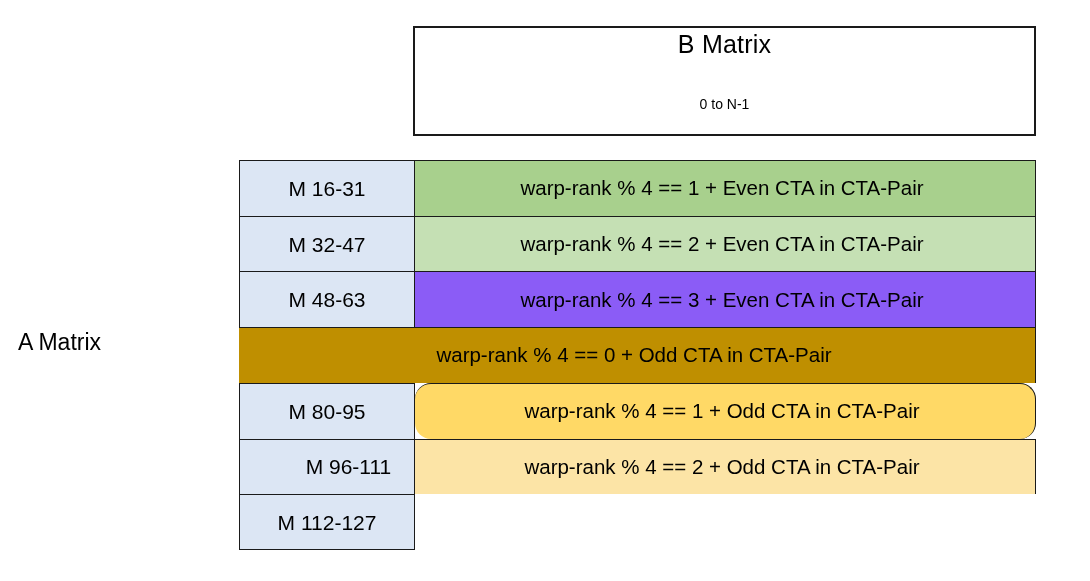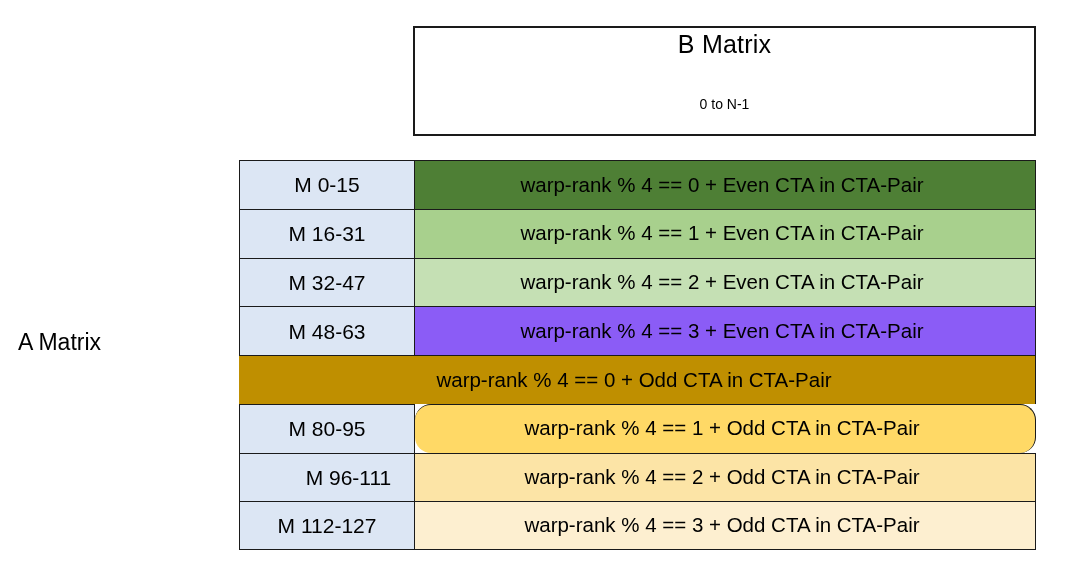--- a/index.html
+++ b/index.html
@@ -107,24 +107,20 @@
 
 <div id="b-matrix-box">
   <div id="b-matrix-title">B Matrix</div>
   <div id="b-matrix-sub">0 to N-1</div>
 </div>
 
 <div id="a-matrix-label">A Matrix</div>
 
 <div id="matrix-table">
     <div class="matrix-row">
-      <div class="row-label" style="background: rgb(220, 230, 244);">M 0-15</div>
-      <div class="row-desc" style="background: rgb(78, 127, 53);">warp-rank % 4 == 0  + Even CTA in CTA-Pair</div>
-    </div>
-    <div class="matrix-row">
       <div class="row-label" style="background: rgb(220, 230, 244);">M 16-31</div>
       <div class="row-desc" style="background: rgb(168, 208, 141);">warp-rank % 4 == 1  + Even CTA in CTA-Pair</div>
     </div>
     <div class="matrix-row">
       <div class="row-label" style="background: rgb(220, 230, 244);">M 32-47</div>
       <div class="row-desc" style="background: rgb(197, 224, 180);">warp-rank % 4 == 2  + Even CTA in CTA-Pair</div>
     </div>
     <div class="matrix-row">
       <div class="row-label" style="background: rgb(220, 230, 244);">M 48-63</div>
       <div class="row-desc" style="background: #8b5cf6;">warp-rank % 4 == 3  + Even CTA in CTA-Pair</div>
@@ -135,15 +131,14 @@
     <div class="matrix-row">
       <div class="row-label" style="background: rgb(220, 230, 244);">M 80-95</div>
       <div class="row-desc" style="background: rgb(255, 217, 102); border-radius: 16px;">warp-rank % 4 == 1  + Odd CTA in CTA-Pair</div>
     </div>
     <div class="matrix-row">
       <div class="row-label" style="background: rgb(220, 230, 244); padding-left: 43px;">M 96-111</div>
       <div class="row-desc" style="background: rgb(252, 228, 166);">warp-rank % 4 == 2  + Odd CTA in CTA-Pair</div>
     </div>
     <div class="matrix-row">
       <div class="row-label" style="background: rgb(220, 230, 244);">M 112-127</div>
-      <div class="row-desc" style="background: rgb(253, 239, 208);">warp-rank % 4 == 3  + Odd CTA in CTA-Pair</div>
     </div>
   </div>
 
 </body></html>

